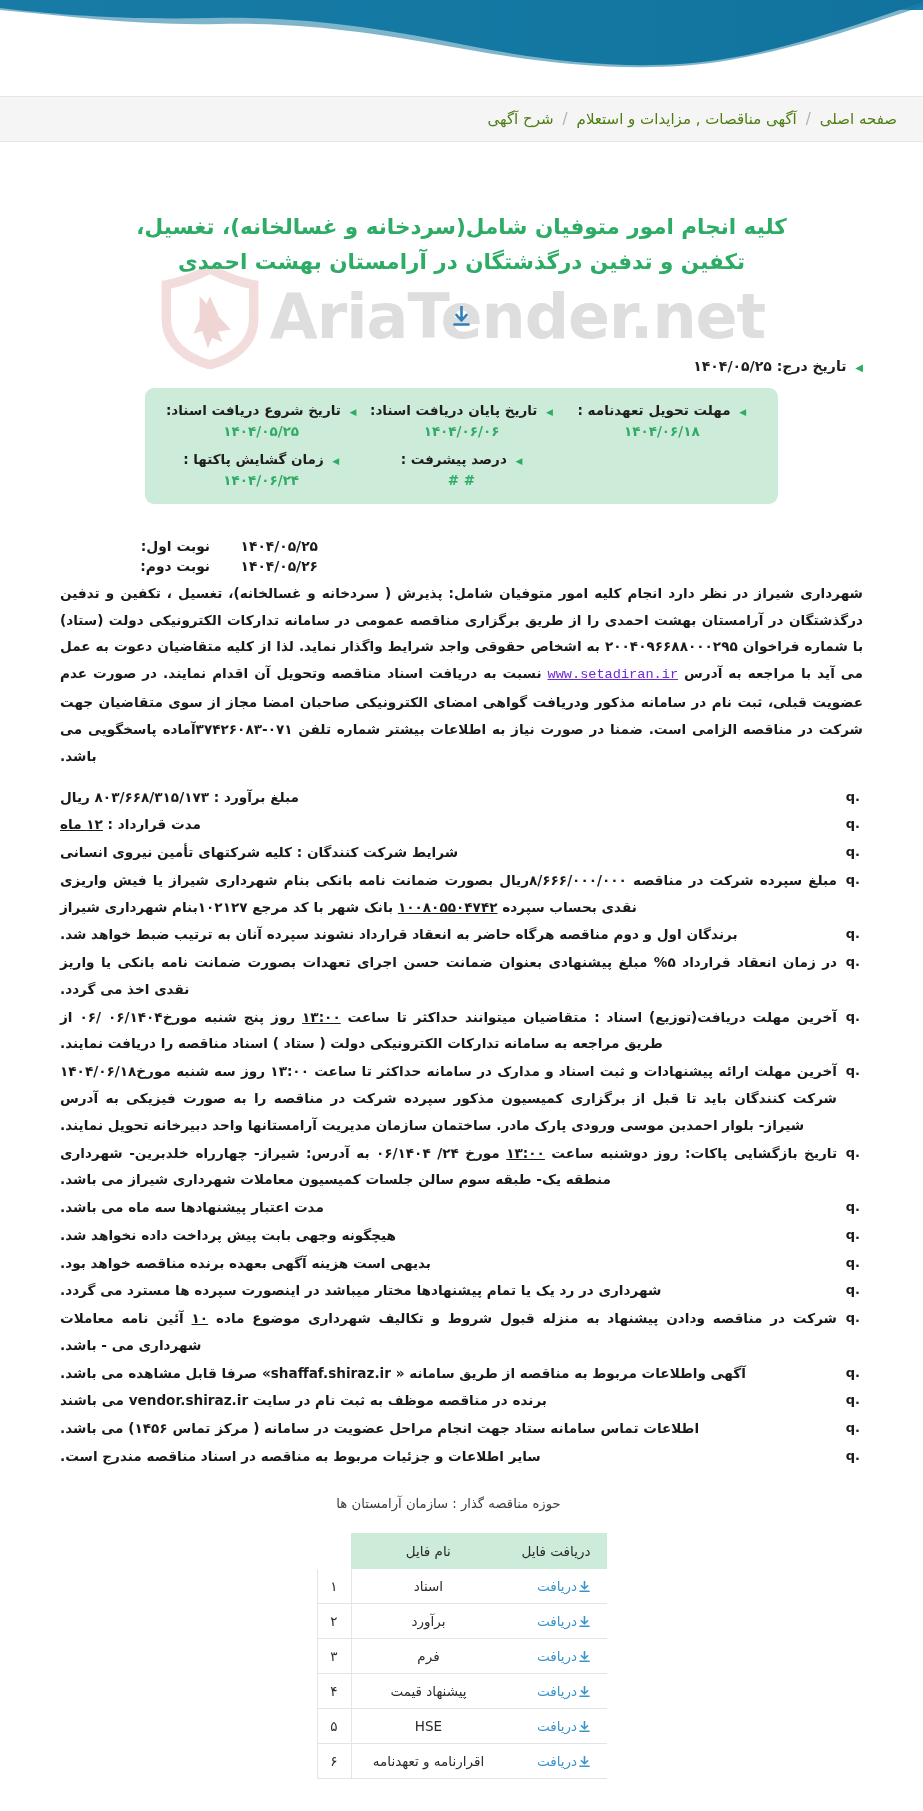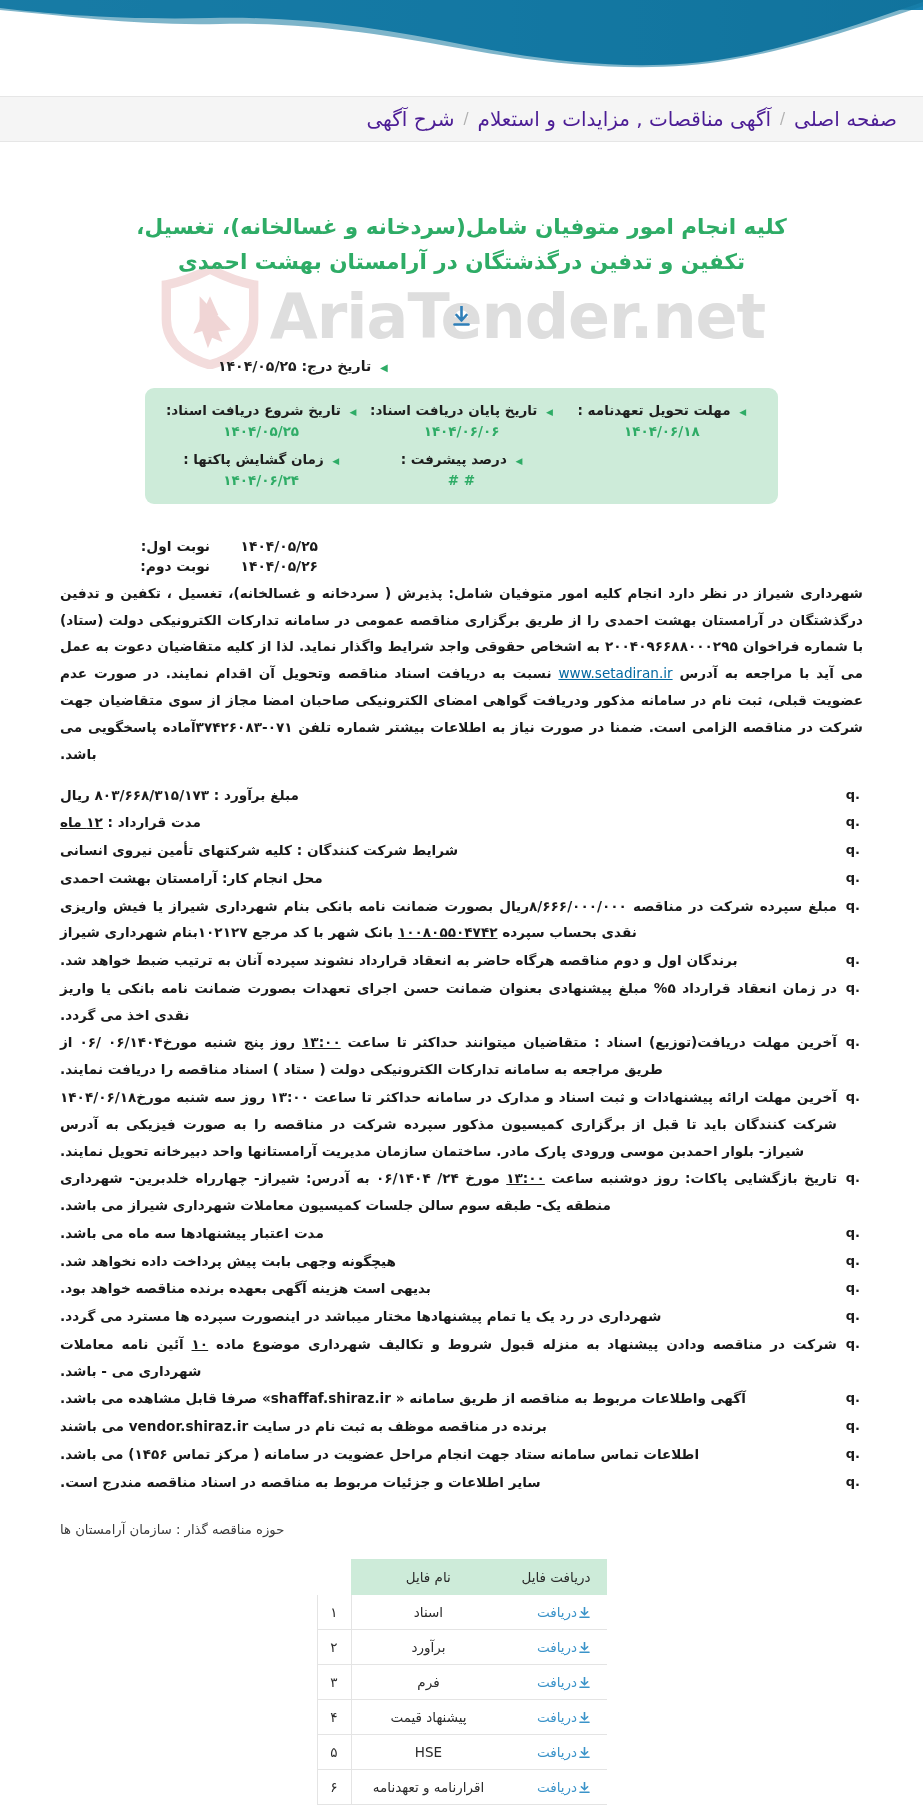--- a/index.html
+++ b/index.html
@@ -27,22 +27,22 @@
     border-top: 1px solid #e6e6e6;
     border-bottom: 1px solid #e6e6e6;
     height: 46px;
     display: flex;
     align-items: center;
     justify-content: flex-start;
     padding: 0 26px;
     direction: rtl;
   }
   .breadcrumb-bar .crumb {
-    font-size: 20px;
-    color: #4c1d95;
+    font-size: 15px;
+    color: #4d7c0f;
     text-decoration: none;
     white-space: nowrap;
   }
   .breadcrumb-bar .sep {
     color: #b0b0b0;
     margin: 0 9px;
     font-size: 15px;
   }
 
   
@@ -93,21 +93,21 @@
 
   .download-icon-wrap {
     margin-top: 26px;
     text-align: center;
     height: 30px;
   }
   .dl-arrow { width: 17px; height: 22px; }
 
   .date-line {
     margin-top: 22px;
-    text-align: left;
+    text-align: right;
     padding-left: 158px;
     font-size: 14px;
     font-weight: bold;
     color: #1f1f1f;
     direction: rtl;
   }
   .date-line .tri { color: #2eac66; font-size: 10px; margin-left: 4px; }
 
   
   .info-box {
@@ -161,21 +161,21 @@
   .intro-par {
     margin-top: 6px;
     font-size: 13.6px;
     font-weight: bold;
     line-height: 1.98;
     color: #1a1a1a;
     text-align: justify;
     text-align-last: left;
     direction: rtl;
   }
-  .intro-par .lnk { color: #0369a1; font-weight: normal; direction: ltr; unicode-bidi: embed; }
+  .intro-par .lnk { color: #6d28d9; font-weight: normal; direction: ltr; unicode-bidi: embed; font-family: Liberation Mono, monospace; }
 
   
   ol.terms {
     margin: 12px 0 0 0;
     padding: 0 24px 0 0;
     direction: rtl;
     list-style: none;
     counter-reset: none;
   }
   ol.terms > li {
@@ -199,21 +199,21 @@
     color: #1a1a1a;
     direction: ltr;
   }
   .u { text-decoration: underline; }
   .lnk { color: #2f7fb8; font-weight: normal; }
 
   .org-line {
     margin-top: 26px;
     font-size: 13.2px;
     color: #3a3a3a;
-    text-align: left;
+    text-align: center;
     padding-right: 26px;
   }
 
   
   .files-table-wrap {
     margin: 22px auto 0 auto;
     width: 290px;
     direction: rtl;
   }
   table.files {
@@ -369,21 +369,20 @@
   </div>
 
   <p class="intro-par">
     <span>شهرداری شیراز در نظر دارد انجام کلیه امور متوفیان شامل: پذیرش ( سردخانه و غسالخانه)، تغسیل ، تکفین و تدفین درگذشتگان در آرامستان بهشت احمدی را از طریق برگزاری مناقصه عمومی در سامانه تدارکات الکترونیکی دولت (ستاد) با شماره فراخوان ۲۰۰۴۰۹۶۶۸۸۰۰۰۲۹۵ به اشخاص حقوقی واجد شرایط واگذار نماید. لذا از کلیه متقاضیان دعوت به عمل می آید با مراجعه به آدرس </span><a href="#" class="lnk">www.setadiran.ir</a><span> نسبت به دریافت اسناد مناقصه وتحویل آن اقدام نمایند. در صورت عدم عضویت قبلی، ثبت نام در سامانه مذکور ودریافت گواهی امضای الکترونیکی صاحبان امضا مجاز از سوی متقاضیان جهت شرکت در مناقصه الزامی است. ضمنا در صورت نیاز به اطلاعات بیشتر شماره تلفن ۰۷۱-۳۷۴۲۶۰۸۳آماده پاسخگویی می باشد.</span>
   </p>
 
   <ol class="terms">
     <li><span>مبلغ برآورد : ۸۰۳/۶۶۸/۳۱۵/۱۷۳ ریال</span><span class="u"></span><span></span></li>
     <li><span>مدت قرارداد : </span><span class="u">۱۲ ماه</span><span></span></li>
     <li><span>شرایط شرکت کنندگان : کلیه شرکتهای تأمین نیروی انسانی</span><span class="u"></span><span></span></li>
-    <li><span>محل انجام کار: آرامستان بهشت احمدی</span><span class="u"></span><span></span></li>
     <li><span>مبلغ سپرده شرکت در مناقصه ۸/۶۶۶/۰۰۰/۰۰۰ریال بصورت ضمانت نامه بانکی بنام شهرداری شیراز یا فیش واریزی نقدی بحساب سپرده </span><span class="u">۱۰۰۸۰۵۵۰۴۷۴۲</span><span> بانک شهر با کد مرجع ۱۰۲۱۲۷بنام شهرداری شیراز</span></li>
     <li><span>برندگان اول و دوم مناقصه هرگاه حاضر به انعقاد قرارداد نشوند سپرده آنان به ترتیب ضبط خواهد شد.</span><span class="u"></span><span></span></li>
     <li><span>در زمان انعقاد قرارداد ۵% مبلغ پیشنهادی  بعنوان  ضمانت حسن  اجرای تعهدات  بصورت ضمانت نامه بانکی یا واریز نقدی اخذ می گردد.</span><span class="u"></span><span></span></li>
     <li><span>آخرین مهلت دریافت(توزیع) اسناد : متقاضیان میتوانند حداکثر تا ساعت </span><span class="u">۱۳:۰۰</span><span> روز پنج شنبه مورخ۰۶/۱۴۰۴ /۰۶ از طریق مراجعه به سامانه تدارکات  الکترونیکی دولت ( ستاد ) اسناد مناقصه را دریافت نمایند.</span></li>
     <li><span>آخرین مهلت ارائه پیشنهادات و ثبت اسناد و مدارک در سامانه حداکثر تا ساعت ۱۳:۰۰ روز سه شنبه مورخ۱۴۰۴/۰۶/۱۸ شرکت کنندگان باید تا قبل از برگزاری کمیسیون مذکور سپرده شرکت در مناقصه را به صورت فیزیکی به آدرس شیراز- بلوار احمدبن موسی ورودی پارک مادر. ساختمان سازمان مدیریت آرامستانها واحد دبیرخانه تحویل نمایند.</span><span class="u"></span><span></span></li>
     <li><span>تاریخ بازگشایی پاکات: روز دوشنبه  ساعت </span><span class="u">۱۳:۰۰</span><span> مورخ ۲۴/ ۰۶/۱۴۰۴ به آدرس:  شیراز-  چهارراه خلدبرین-  شهرداری منطقه یک- طبقه سوم سالن جلسات کمیسیون معاملات شهرداری شیراز  می باشد.</span></li>
     <li><span>مدت اعتبار پیشنهادها سه ماه می باشد.</span><span class="u"></span><span></span></li>
     <li><span>هیچگونه وجهی بابت پیش پرداخت داده نخواهد شد.</span><span class="u"></span><span></span></li>
     <li><span>بدیهی است هزینه آگهی بعهده برنده مناقصه خواهد بود.</span><span class="u"></span><span></span></li>
     <li><span>شهرداری در رد یک یا تمام پیشنهادها  مختار میباشد در اینصورت سپرده ها مسترد می گردد.</span><span class="u"></span><span></span></li>

